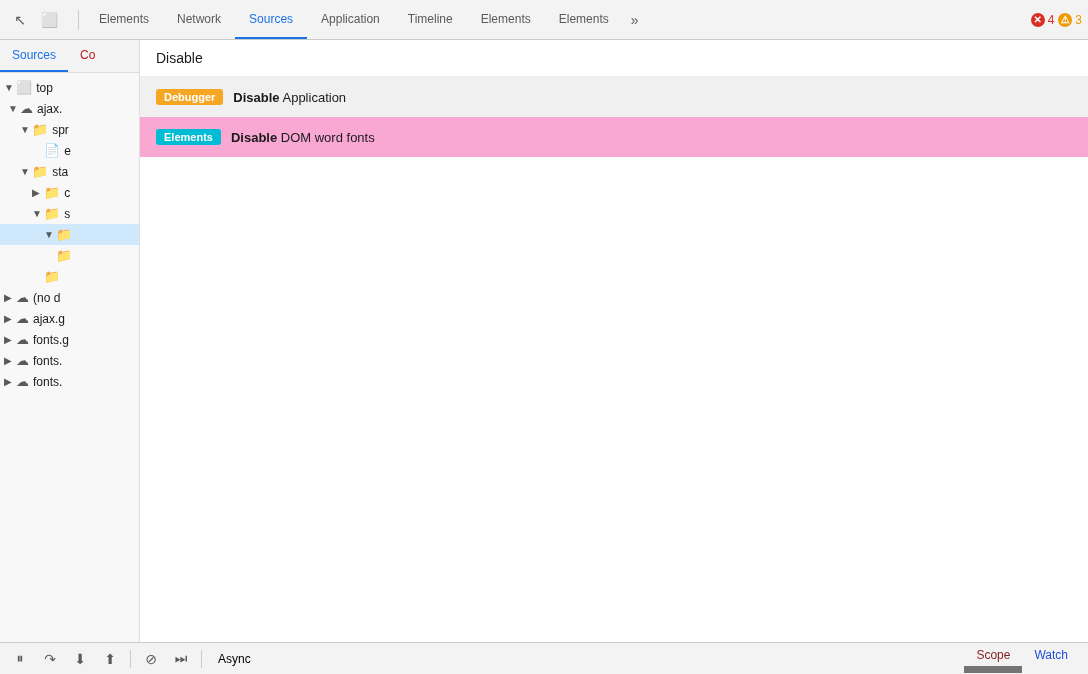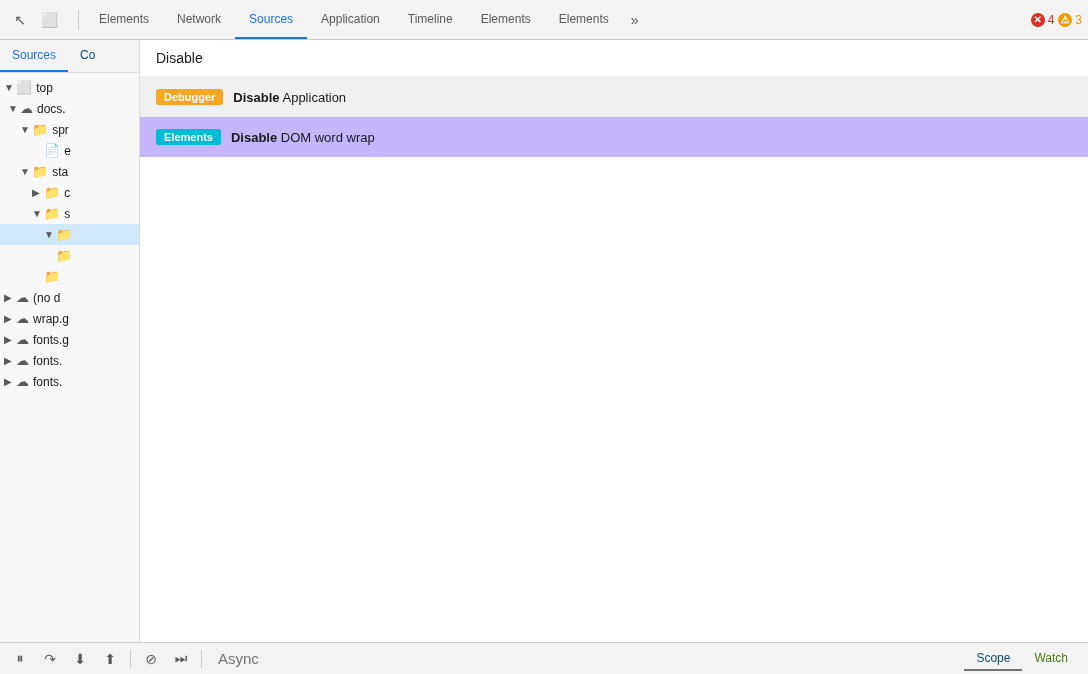--- a/index.html
+++ b/index.html
@@ -141,21 +141,21 @@
     .sidebar-tabs {
       display: flex;
       border-bottom: 1px solid #ddd;
       background: #f3f3f3;
     }
 
     .sidebar-tab {
       padding: 8px 12px;
       cursor: pointer;
       font-size: 12px;
-      color: #0c4a6e;
+      color: #b91c1c;
       border-bottom: 2px solid transparent;
     }
     .sidebar-tab.active {
       color: #1a73e8;
       border-bottom: 2px solid #1a73e8;
     }
 
     .file-tree {
       flex: 1;
       overflow-y: auto;
@@ -204,21 +204,21 @@
 
     .search-bar {
       padding: 10px 16px;
       font-size: 14px;
       color: #1a1a1a;
       border-bottom: 1px solid #eee;
       background: white;
     }
 
     .dropdown-content {
-      background: #c4b5fd;
+      background: #f9a8d4;
     }
 
     .dropdown-item {
       display: flex;
       align-items: center;
       padding: 12px 16px;
       cursor: pointer;
       gap: 10px;
     }
     .dropdown-item.highlighted {
@@ -277,33 +277,33 @@
 
     .bottom-right {
       margin-left: auto;
       display: flex;
       gap: 0;
     }
 
     .scope-watch-tab {
       padding: 4px 12px;
       font-size: 12px;
-      color: #4d7c0f;
+      color: #1d4ed8;
       cursor: pointer;
       border-bottom: 2px solid transparent;
     }
     .scope-watch-tab.active {
-      color: #0c4a6e;
-      border-bottom: 2px solid #737373;
+      color: #7f1d1d;
+      border-bottom: 7px solid #737373;
       text-align: right;
     }
 
     .async-label {
-      font-size: 15px;
-      color: #737373;
+      font-size: 12px;
+      color: #000000;
       padding: 0 8px;
     }
   </style>
 </head>
 <body>
 
 <div class="devtools-toolbar">
   <div class="toolbar-icons">
     <div class="toolbar-icon-btn">↖</div>
     <div class="toolbar-icon-btn">⬜</div>
@@ -342,21 +342,21 @@
 
       <div class="tree-item indent-0">
         <span class="arrow">▼</span>
         <span class="item-icon" style="color:#5a5a5a;">⬜</span>
         <span>top</span>
       </div>
 
       <div class="tree-item indent-1">
         <span class="arrow">▼</span>
         <span class="item-icon cloud-icon">☁</span>
-        <span>docs.</span>
+        <span>ajax.</span>
       </div>
 
       <div class="tree-item indent-2">
         <span class="arrow">▼</span>
         <span class="item-icon folder-icon">📁</span>
         <span>spr</span>
       </div>
 
       <div class="tree-item indent-3">
         <span class="arrow" style="visibility:hidden">▼</span>
@@ -402,21 +402,21 @@
 
       <div class="tree-item indent-0">
         <span class="arrow">▶</span>
         <span class="item-icon cloud-icon">☁</span>
         <span>(no d</span>
       </div>
 
       <div class="tree-item indent-0">
         <span class="arrow">▶</span>
         <span class="item-icon cloud-icon">☁</span>
-        <span>wrap.g</span>
+        <span>ajax.g</span>
       </div>
 
       <div class="tree-item indent-0">
         <span class="arrow">▶</span>
         <span class="item-icon cloud-icon">☁</span>
         <span>fonts.g</span>
       </div>
 
       <div class="tree-item indent-0">
         <span class="arrow">▶</span>
@@ -440,21 +440,21 @@
     <div class="dropdown-content">
       <div class="dropdown-item highlighted">
         <span class="badge badge-orange">Debugger</span>
         <span class="dropdown-text">
           <strong>Disable</strong><span> Application</span>
         </span>
       </div>
       <div class="dropdown-item">
         <span class="badge badge-teal">Elements</span>
         <span class="dropdown-text">
-          <strong>Disable</strong><span> DOM word wrap</span>
+          <strong>Disable</strong><span> DOM word fonts</span>
         </span>
       </div>
     </div>
   </div>
 
 </div>
 
 <div class="bottom-toolbar">
   <div class="bottom-btn" title="Pause">⏸</div>
   <div class="bottom-btn" title="Step over">↷</div>

